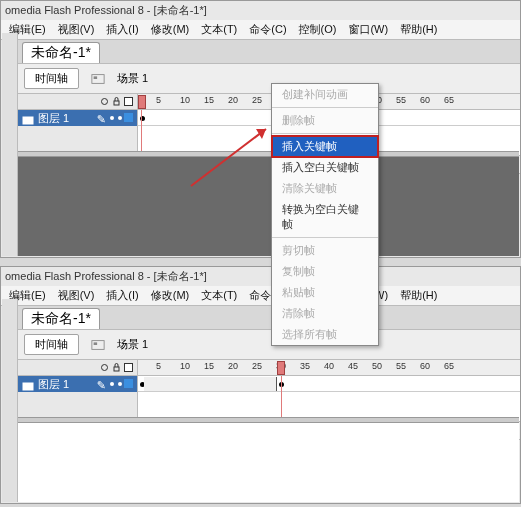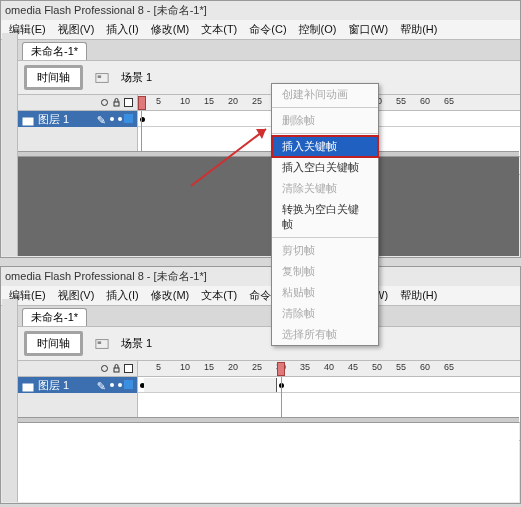--- a/index.html
+++ b/index.html
@@ -5,23 +5,23 @@
   * { box-sizing: border-box; margin: 0; padding: 0; font-family: "Microsoft YaHei", Arial, sans-serif; }
   body { background: #d8d8d8; width: 521px; height: 507px; font-size: 11px; }
   .window { background: #e8e8e8; border: 1px solid #999; position: relative; }
   .win1 { height: 258px; margin-bottom: 8px; }
   .win2 { height: 238px; }
   .title { font-size: 11px; color: #333; padding: 2px 4px; }
   .menubar { display: flex; gap: 12px; padding: 2px 8px; font-size: 11px; color: #111; background: #f4f4f4; border-bottom: 1px solid #bbb; }
   .menubar span { cursor: pointer; }
   .sidebar { position: absolute; left: 1px; top: 32px; bottom: 1px; width: 16px; background: #e0e0e0; border-right: 1px solid #bbb; }
   .doc-tabs { display: flex; background: #d8d8d8; border-bottom: 1px solid #bbb; padding: 2px 4px 0 4px; }
-  .doc-tab { background: #fff; border: 1px solid #999; border-bottom: none; padding: 1px 8px; font-size: 11px; border-radius: 3px 3px 0 0; }
+  .doc-tab { background: #fff; border: 1px solid #999; border-bottom: none; padding: 1px 8px; font-size: 14px; border-radius: 3px 3px 0 0; }
   .panel-tabs { display: flex; gap: 4px; padding: 4px 6px; background: #eee; border-bottom: 1px solid #bbb; align-items: center; }
-  .ptab { border: 3px solid #a3a3a3; padding: 2px 10px; font-size: 11px; background: #f0f0f0; border-radius: 2px; }
+  .ptab { border: 1px solid #a3a3a3; padding: 2px 10px; font-size: 11px; background: #f0f0f0; border-radius: 2px; }
   .ptab.active { background: #fff; }
   .scene { display: flex; align-items: center; gap: 12px; margin-left: 8px; font-size: 11px; }
   .scene-icon { width: 14px; height: 14px; display: inline-block; }
   .timeline { display: flex; background: #e8e8e8; border-bottom: 1px solid #bbb; }
   .layer-col { width: 120px; border-right: 1px solid #bbb; }
   .layer-head { height: 16px; border-bottom: 1px solid #bbb; display: flex; justify-content: flex-end; align-items: center; padding-right: 4px; gap: 3px; }
   .dot { width: 9px; height: 9px; display: inline-block; }
   .layer-row { display: flex; align-items: flex-end; height: 16px; background: #3b6fb0; color: #fff; padding: 0 4px; gap: 4px; font-size: 11px; }
   .layer-icons { display: flex; gap: 2px; margin-left: auto; }
   .sq { width: 9px; height: 9px; background: #222; display: inline-block; }

